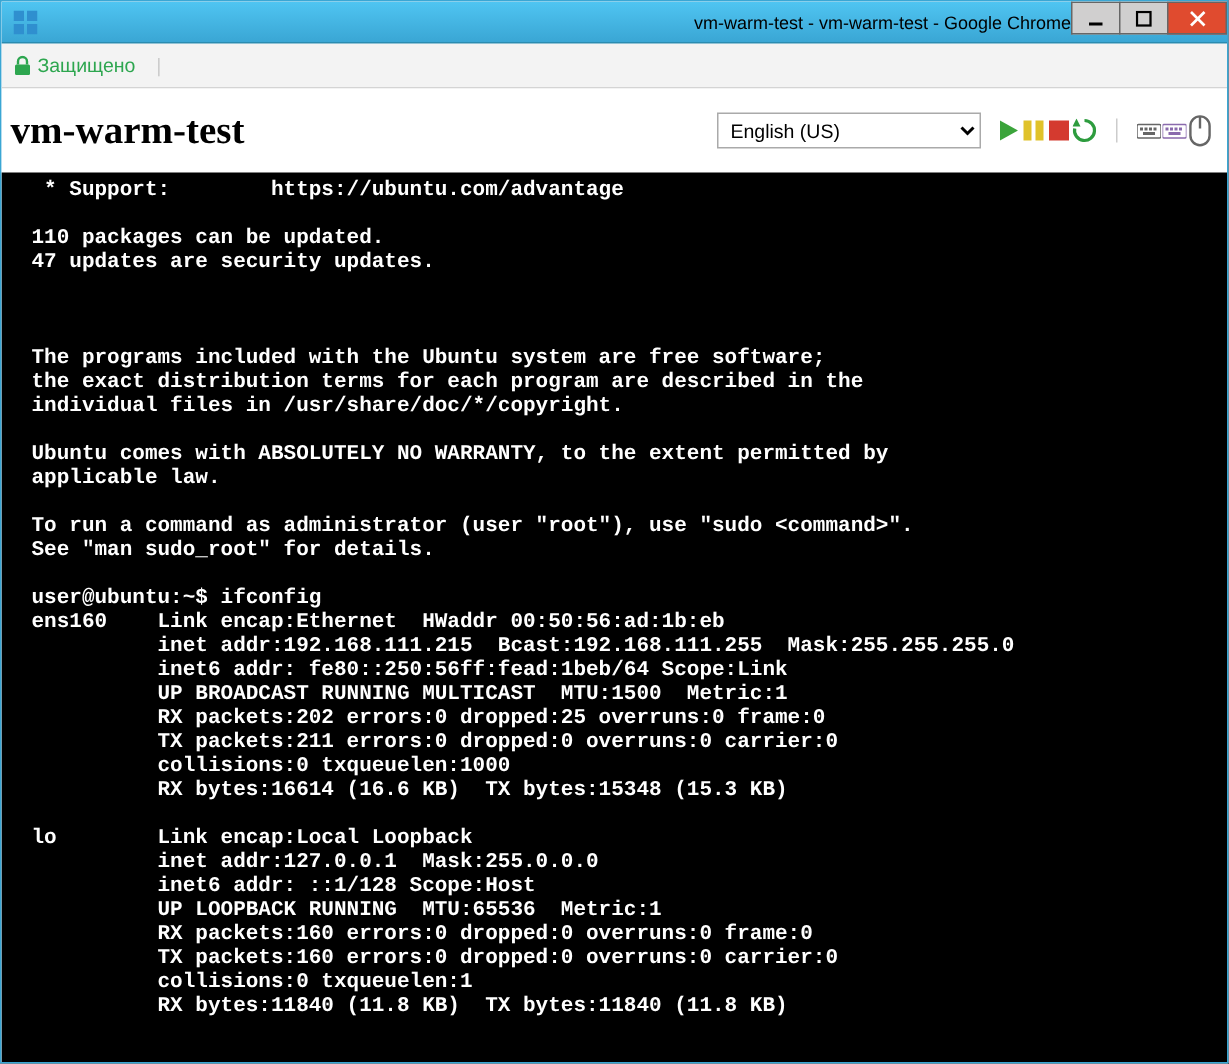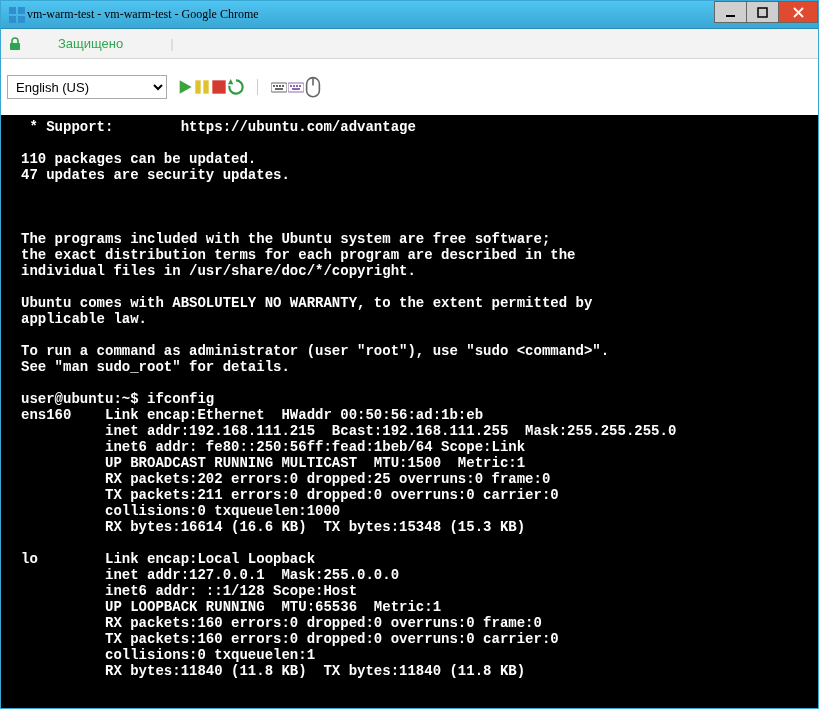--- a/index.html
+++ b/index.html
@@ -20,24 +20,23 @@
       border-bottom: 1px solid #2a8bb0;
     }
     .titlebar-icon {
       width: 20px; height: 20px;
       margin-left: 6px;
       display: flex; align-items: center; justify-content: center;
     }
     .titlebar-icon svg { width: 16px; height: 16px; }
     .titlebar-title {
       flex: 1;
-      text-align: left;
+      text-align: right;
       font-size: 12px;
       color: #000;
-      font-family: Liberation Serif, serif;
     }
     .window-controls { display: flex; height: 100%; }
     .win-btn {
       width: 32px; height: 22px;
       margin-top: 0;
       border: 1px solid #666;
       background: #d0cfcf;
       display: flex; align-items: center; justify-content: center;
       font-size: 11px;
       cursor: pointer;
@@ -47,21 +46,20 @@
     .win-btn.close { background: #e04b2f; color: #fff; width: 40px; }
     .win-btn svg { width: 11px; height: 11px; }
 
     .addrbar {
       height: 30px;
       background: #f3f3f3;
       border-bottom: 1px solid #d4d4d4;
       display: flex; align-items: center;
       padding: 0 8px;
       font-size: 13px;
-      gap: 33px;
     }
     .lock-icon { color: #2da64f; margin-right: 4px; display: flex; }
     .secure-text { color: #2da64f; margin-right: 8px; }
     .url-sep { color: #ccc; margin: 0 6px; }
     .url-text { color: #333; }
     .url-host { color: #333; }
     .url-scheme { color: #999; }
     .url-path { color: #7a7a7a; }
 
     .page-header {
@@ -73,21 +71,21 @@
       justify-content: space-between;
     }
     .page-title {
       font-family: Georgia, "Times New Roman", serif;
       font-weight: bold;
       font-size: 26px;
       color: #000;
     }
     .header-right { display: flex; align-items: center; gap: 10px; }
     .lang-select {
-      width: 160px; height: 24px;
+      width: 176px; height: 24px;
       font-size: 13px;
       border: 1px solid #aaa;
       background: #fff;
       padding: 1px 4px;
     }
     .vcr-group, .kb-group { display: flex; gap: 1px; align-items: center; }
     .vcr-btn, .kb-btn {
       width: 16px; height: 16px;
       display: flex; align-items: center; justify-content: center;
       cursor: pointer;
@@ -151,20 +149,21 @@
     <svg width="12" height="14" viewBox="0 0 12 14">
         <rect x="1" y="6" width="10" height="7" rx="1" fill="#2da64f"></rect>
         <path d="M3 6 V4 a3 3 0 0 1 6 0 V6" fill="none" stroke="#2da64f" stroke-width="1.6"></path>
       </svg>
   </span>
   <span class="secure-text">Защищено</span>
   <span class="url-sep">|</span>
 </div>
 
 <div class="page-header">
+  <div class="page-title">vm-warm-test</div>
   <div class="header-right">
     <select class="lang-select">
       <option>English (US)</option>
     </select>
     <div class="vcr-group">
       <span class="vcr-btn play">
         <svg viewBox="0 0 12 12">
             <polygon points="2,1 11,6 2,11" fill="#3ba43b"></polygon>
           </svg>
       </span>

